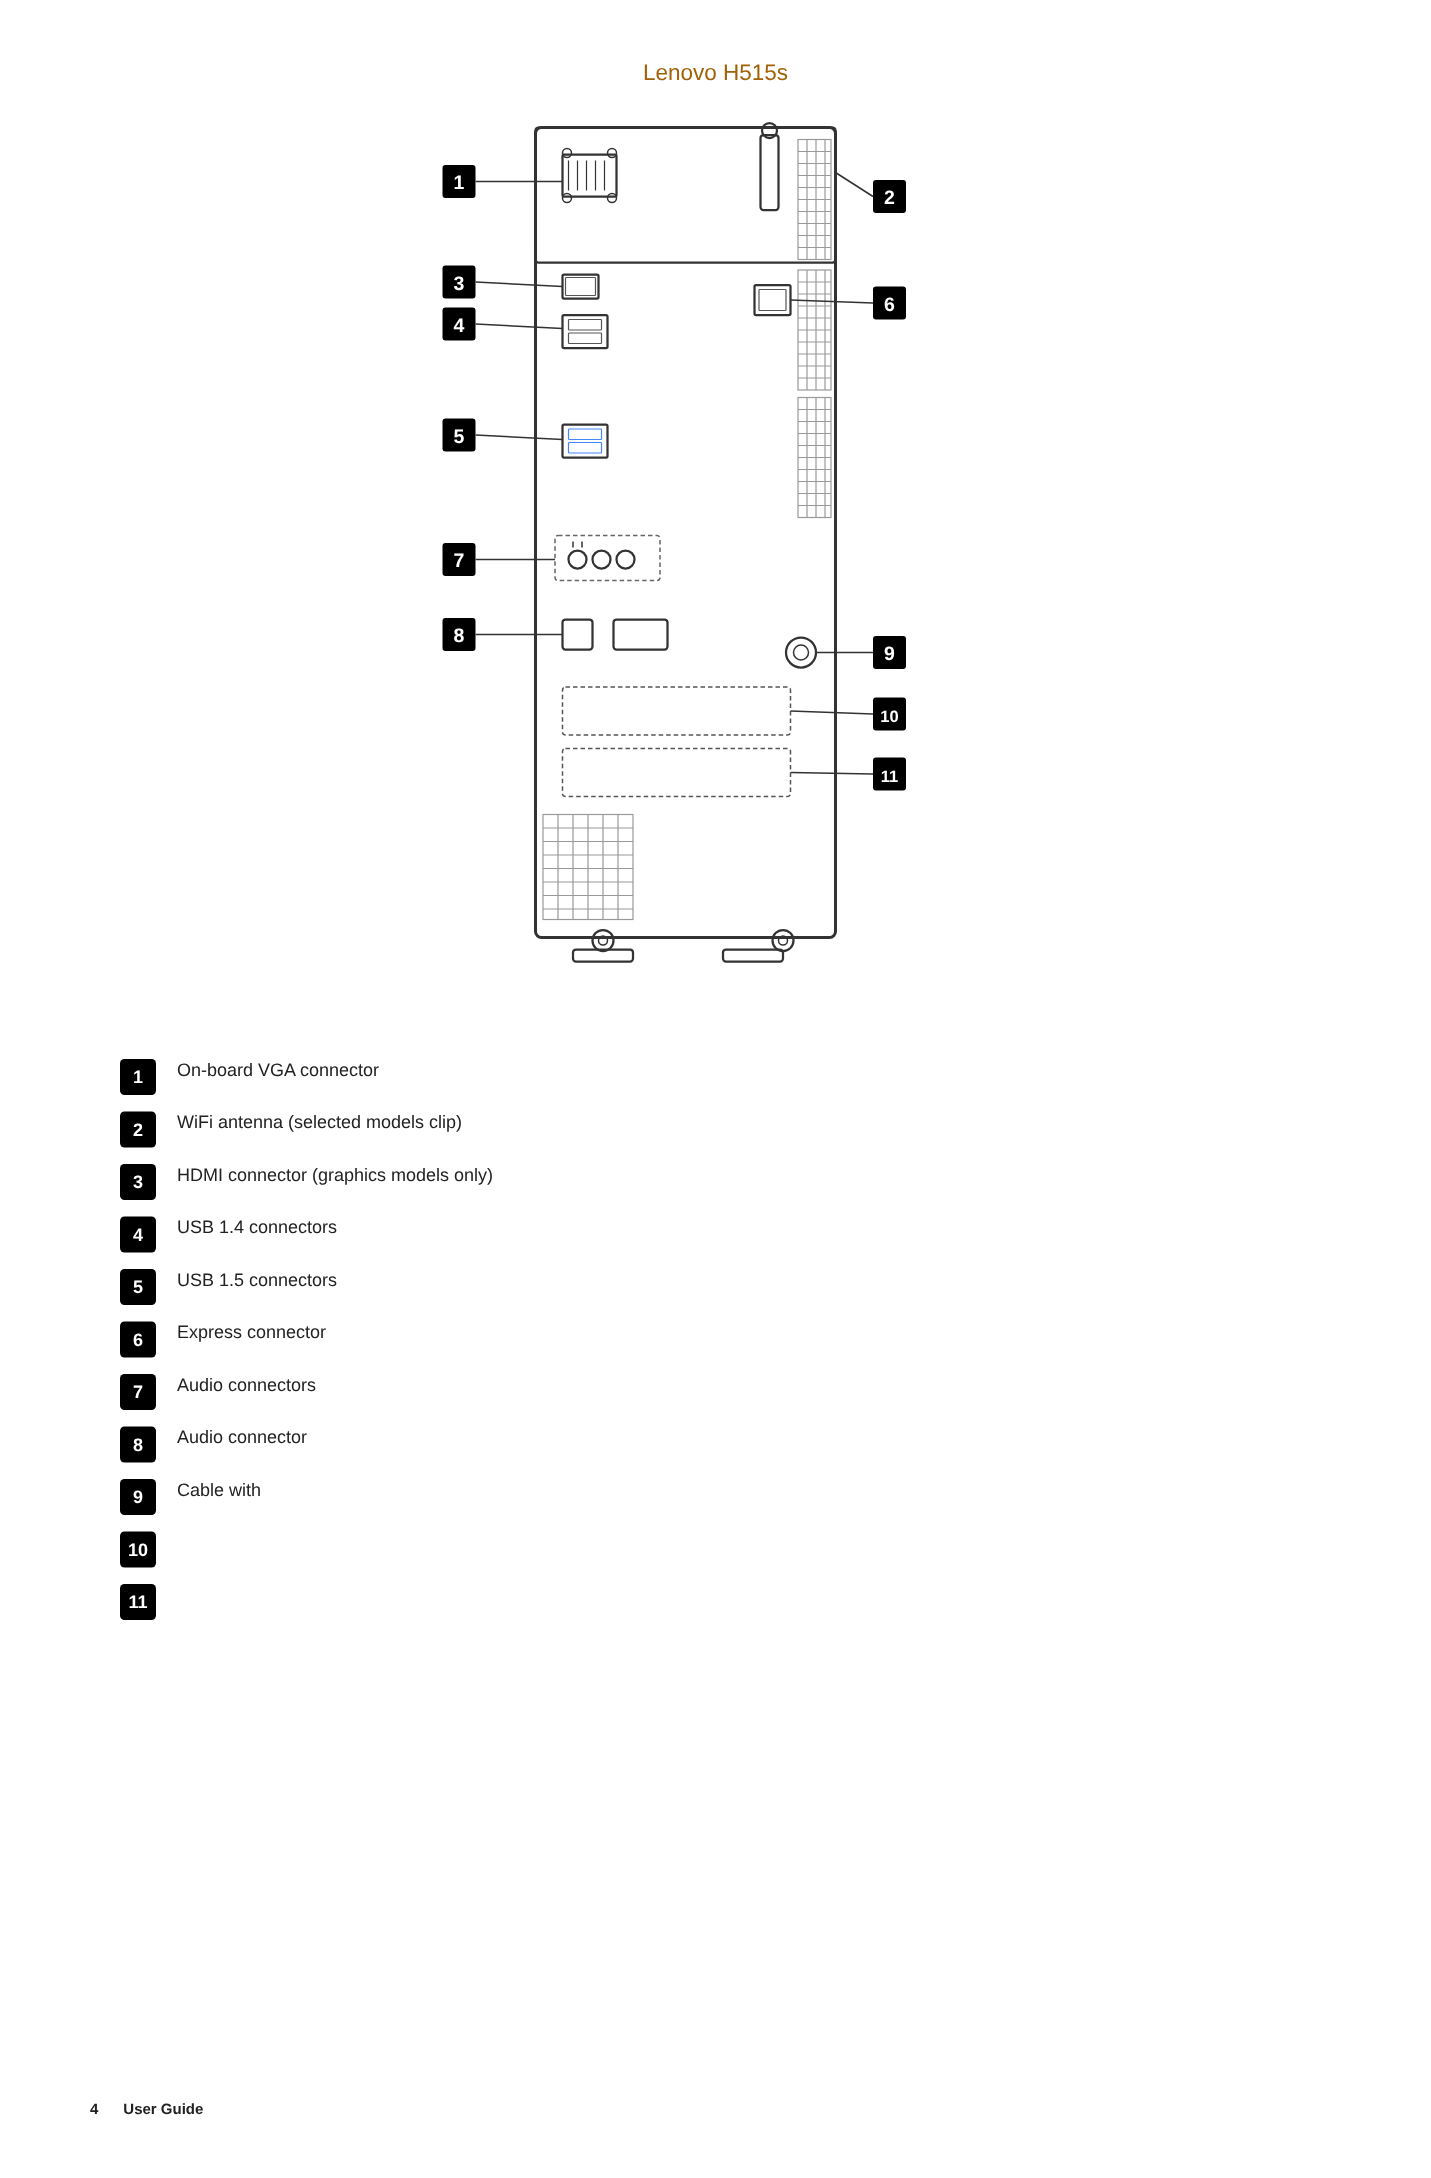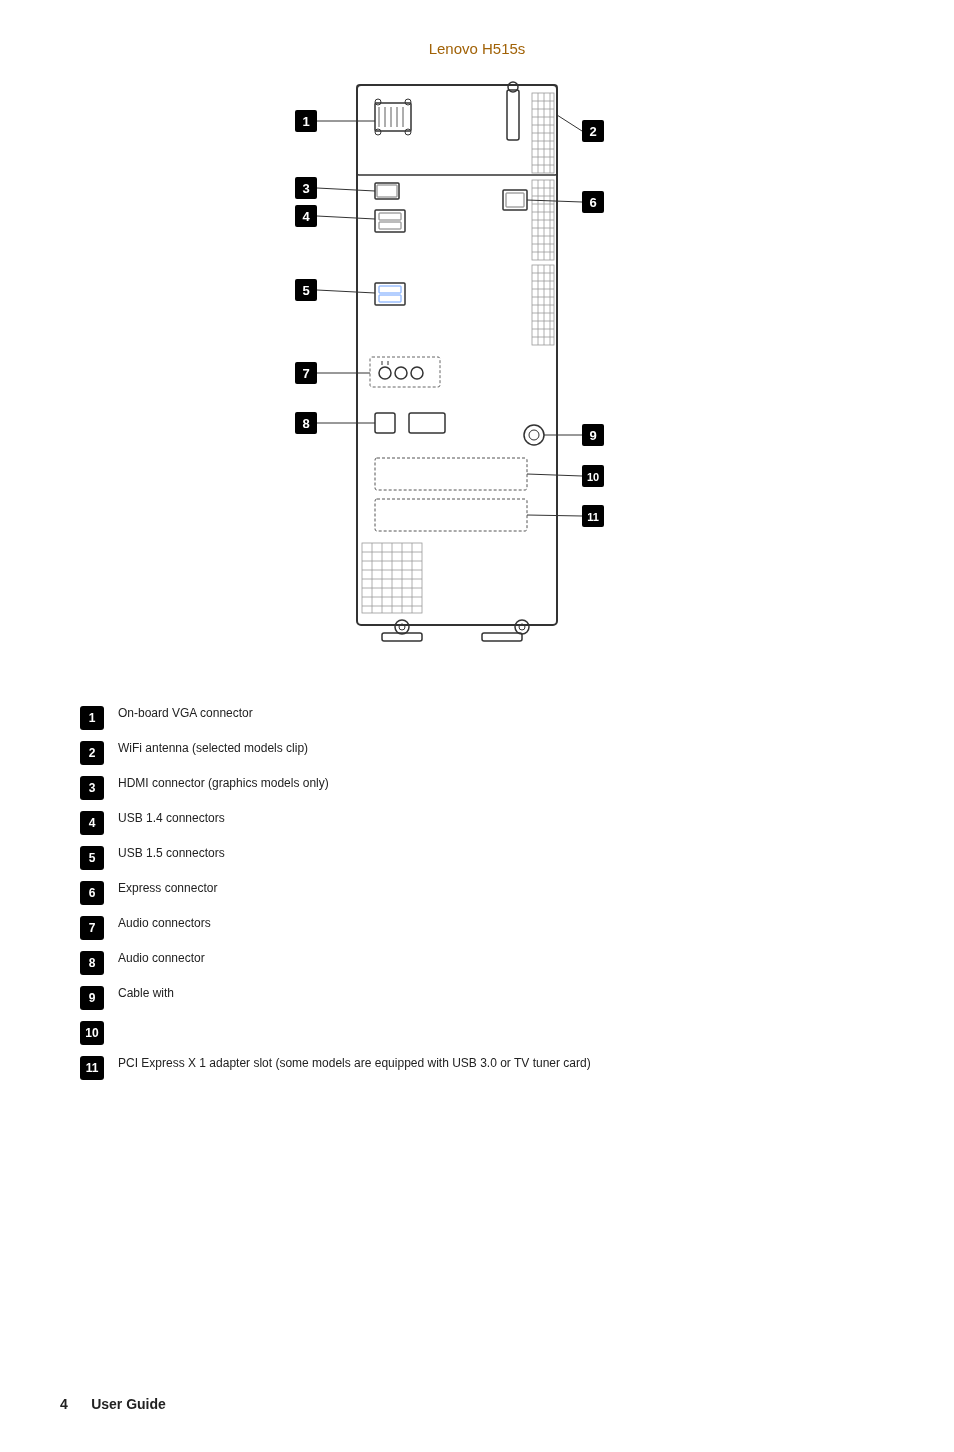--- a/index.html
+++ b/index.html
@@ -70,21 +70,21 @@
     .legend-text {
       font-size: 12px;
       color: #222;
     }
 
     
     .footer {
       position: absolute;
       bottom: 40px;
       left: 60px;
-      font-size: 14px;
+      font-size: 10px;
       font-weight: bold;
       color: #222;
       text-align: right;
     }
   </style>
 </head>
 <body>
 
 <div class="page">
 
@@ -304,21 +304,20 @@
       </div>
       <div class="legend-item">
         <span class="legend-badge">9</span>
         <span class="legend-text">Cable with</span>
       </div>
       <div class="legend-item">
         <span class="legend-badge">10</span>
       </div>
       <div class="legend-item">
         <span class="legend-badge">11</span>
-        <span class="legend-text">PCI Express X 1 adapter slot (some models are equipped with USB 3.0 or TV tuner card)</span>
       </div>
     </div>
 
 </div>
 
 <div class="footer">
   <span>4</span>
   &nbsp;&nbsp;&nbsp;&nbsp;
   <span>User Guide</span>
 </div>

